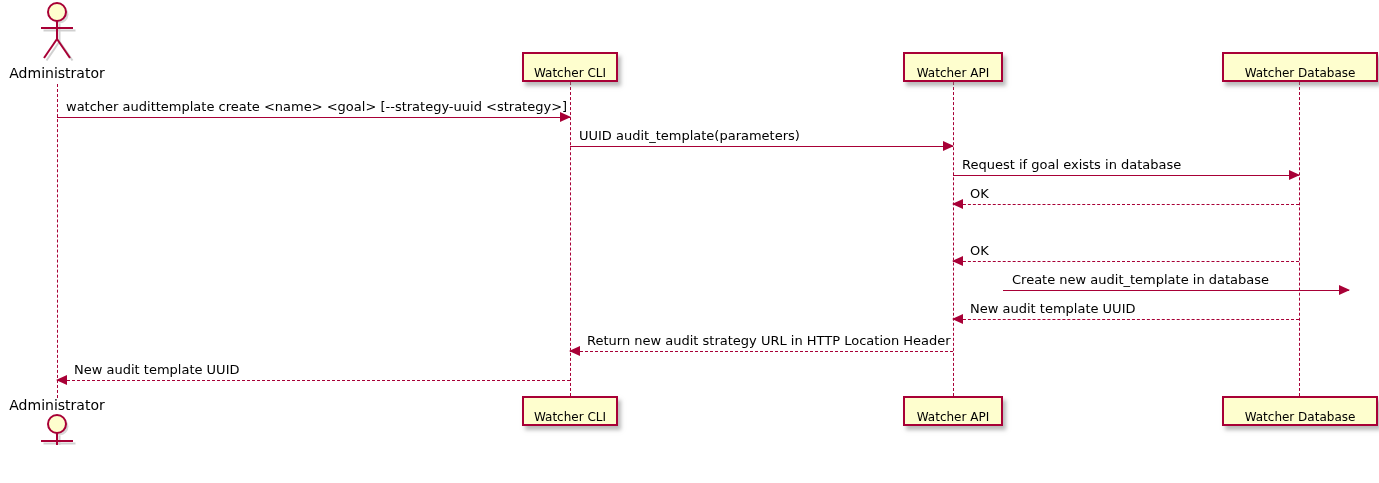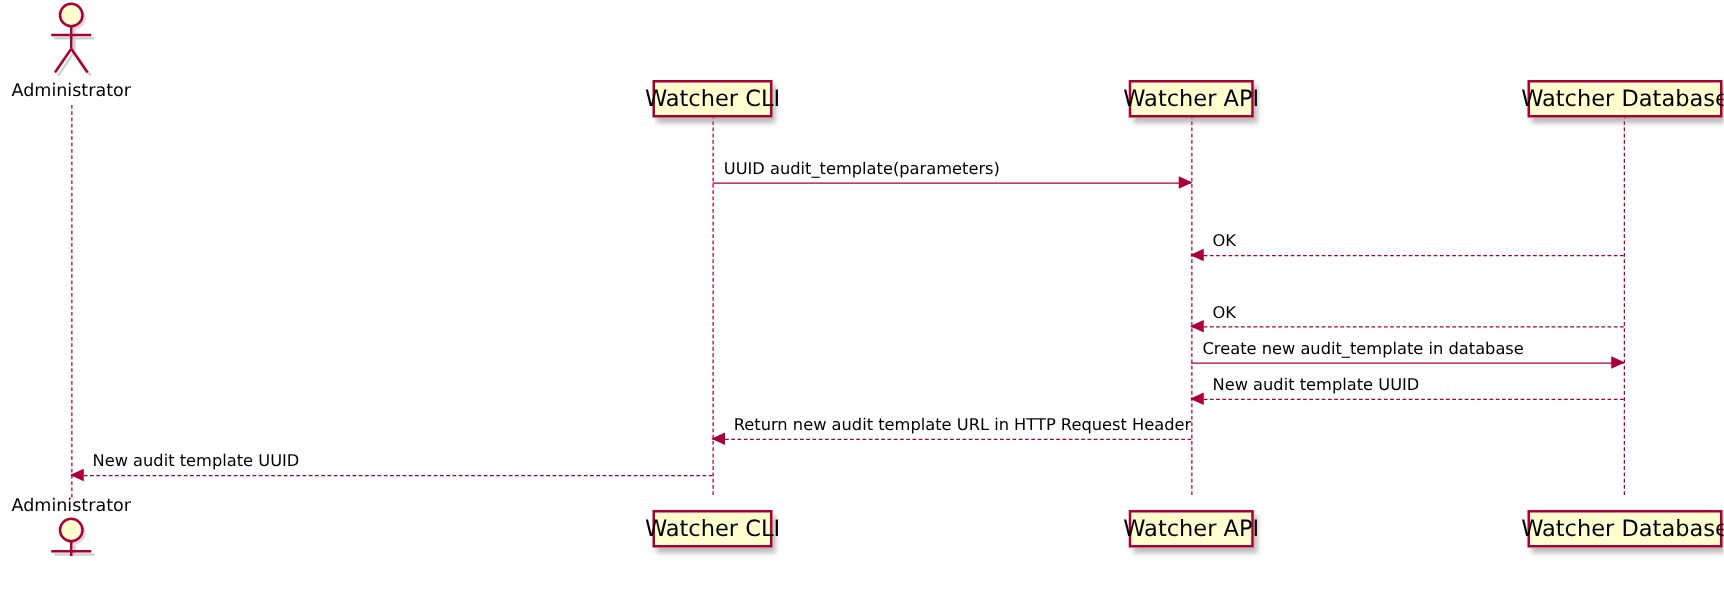--- a/index.html
+++ b/index.html
@@ -18,22 +18,22 @@
   }
   .lifeline{
     position:absolute;width:0;
     border-left:1px dashed var(--arrow);
   }
   .participant{
     position:absolute;height:30px;box-sizing:border-box;
     background:var(--fill);
     border:2px solid var(--arrow);
     box-shadow:3px 4px 4px rgba(130,130,130,.55);
-    display:flex;align-items:center;justify-content:center;
-    font-size:18px;white-space:nowrap;margin-top:12px;
+    display:flex;align-items:flex-end;justify-content:center;
+    font-size:12px;white-space:nowrap;
   }
   .actor-label{
     position:absolute;width:110px;text-align:center;
     font-size:14px;white-space:nowrap;
   }
   .actor-figure{position:absolute;}
   .msg{
     position:absolute;height:19px;
     border-bottom:1px solid var(--arrow);
     display:flex;align-items:flex-end;
@@ -110,35 +110,41 @@
   <div class="participant" style="left:522px;top:396px;width:96px">
     <span>Watcher CLI</span>
   </div>
   <div class="participant" style="left:903px;top:396px;width:100px">
     <span>Watcher API</span>
   </div>
   <div class="participant" style="left:1222px;top:396px;width:156px">
     <span>Watcher Database</span>
   </div>
 
+  <div class="msg solid right" style="left:57px;top:98px;width:513px">
+    <span class="msg-label">watcher audittemplate create &lt;name&gt; &lt;goal&gt; [--strategy-uuid &lt;strategy&gt;]</span>
+  </div>
   <div class="msg solid right" style="left:570px;top:127px;width:383px">
     <span class="msg-label">UUID audit_template(parameters)</span>
+  </div>
+  <div class="msg solid right" style="left:953px;top:156px;width:346px">
+    <span class="msg-label">Request if goal exists in database</span>
   </div>
   <div class="msg dashed left" style="left:953px;top:185px;width:346px">
     <span class="msg-label">OK</span>
   </div>
   <div class="msg dashed left" style="left:953px;top:242px;width:346px">
     <span class="msg-label">OK</span>
   </div>
-  <div class="msg solid right" style="left:953px;top:271px;width:346px">
+  <div class="msg solid right" style="left:1003px;top:271px;width:346px">
     <span class="msg-label">Create new audit_template in database</span>
   </div>
   <div class="msg dashed left" style="left:953px;top:300px;width:346px">
     <span class="msg-label">New audit template UUID</span>
   </div>
   <div class="msg dashed left" style="left:570px;top:332px;width:383px">
-    <span class="msg-label">Return new audit template URL in HTTP Request Header</span>
+    <span class="msg-label">Return new audit strategy URL in HTTP Location Header</span>
   </div>
   <div class="msg dashed left" style="left:57px;top:361px;width:513px">
     <span class="msg-label">New audit template UUID</span>
   </div>
 
 </div>
 
 </body></html>

